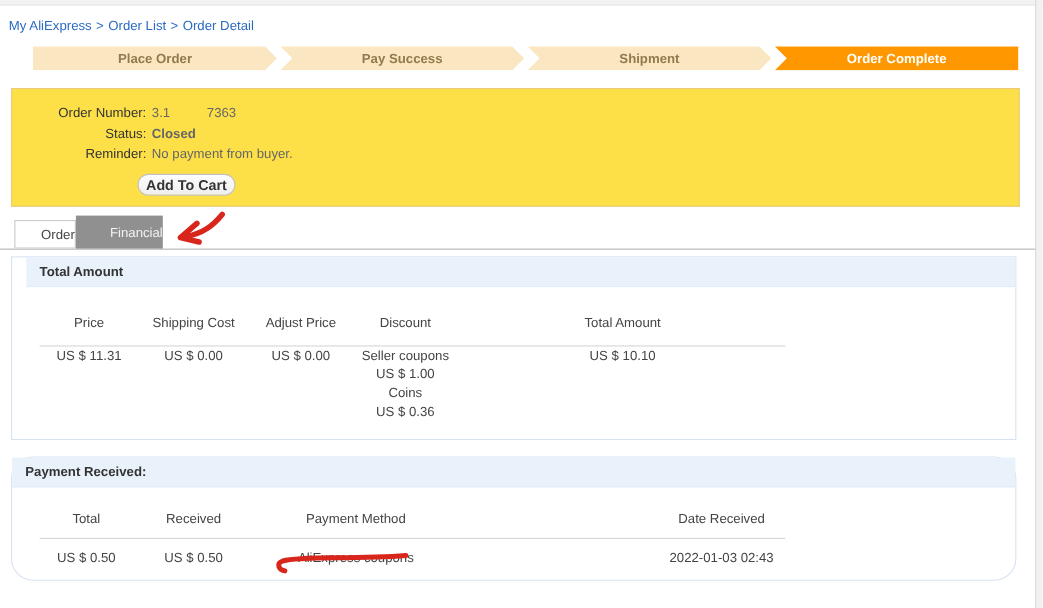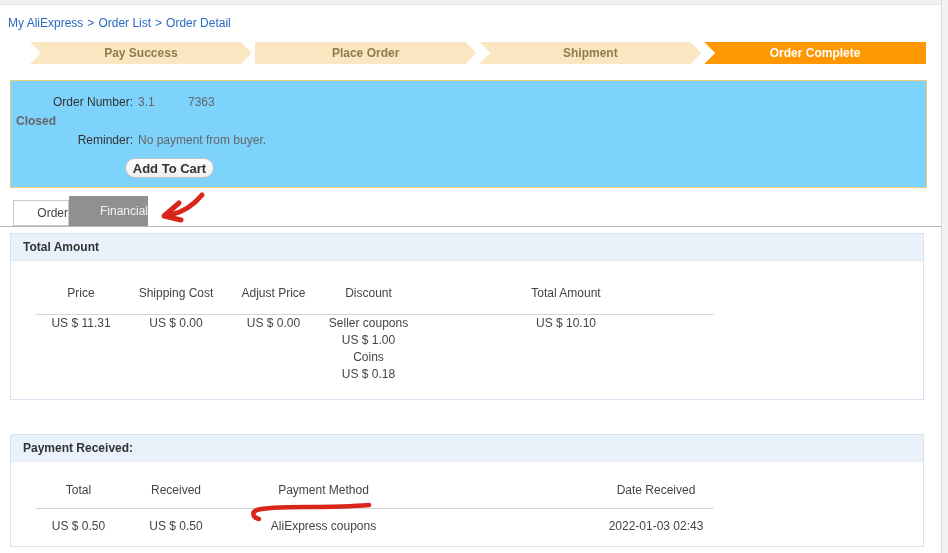--- a/index.html
+++ b/index.html
@@ -27,21 +27,21 @@
     display:flex; gap:3px; }
   .step { flex:1; height:22px; line-height:22px; text-align:center;
     font-weight:bold; font-size:12px; color:#8f7b4e; background:#fae7c2;
     clip-path:polygon(0 0, calc(100% - 11px) 0, 100% 50%, calc(100% - 11px) 100%, 0 100%); }
   .step.notched { clip-path:polygon(0 0, calc(100% - 11px) 0, 100% 50%, calc(100% - 11px) 100%, 0 100%, 11px 50%); }
   .step.active { background:#ff9800; color:#ffffff;
     clip-path:polygon(0 0, 100% 0, 100% 100%, 0 100%, 11px 50%); }
 
   
   .order-box { position:absolute; left:10px; top:80px; width:917px; height:108px;
-    background:#7dd3fc; border:1px solid #ecca7d; padding-top:13px; }
+    background:#fde047; border:1px solid #ecca7d; padding-top:13px; }
   .info-row { display:flex; height:19px; line-height:16px; }
   .info-row .lbl { width:122px; text-align:right; color:#333; }
   .info-row .val { margin-left:5px; color:#666; }
   .val-ordernum { color:#a9adb3; white-space:pre; }
   .val-status { color:#2f9e2f; font-weight:bold; }
   .val-reminder { color:#8a8a8a; }
   .add-cart-btn { position:absolute; left:114px; top:77px; width:89px; height:20px;
     background:linear-gradient(#fdfdfd,#efefef); border:1px solid #c2c2c2;
     border-radius:12px; font-weight:bold; font-size:13px; color:#333;
     font-family:"Liberation Sans", sans-serif; cursor:pointer; }
@@ -50,22 +50,22 @@
   .tab-line { position:absolute; left:0; top:226px; width:941px; height:1px; background:#b3b3b3; }
   .tab { position:absolute; text-align:right; cursor:pointer; }
   .tab-order { left:13px; top:200px; width:56px; height:26px; line-height:25px;
     background:#ffffff; border:1px solid #c9c9c9; color:#444; }
   .tab-financial { left:69px; top:196px; width:79px; height:30px; line-height:30px;
     background:#909090; color:#f2f2f2; }
   .annot-arrow { position:absolute; left:152px; top:191px; width:58px; height:34px; }
 
   
   .section-box { position:absolute; left:10px; background:#fff; border:1px solid #d7e3f0; }
-  .sec-total { top:233px; width:914px; height:167px; }
-  .sec-payment { top:434px; width:914px; height:113px; }
+  .sec-total { top:233px; width:914px; height:167px;padding-left:13px; }
+  .sec-payment { top:415px; width:914px; height:113px;border-radius:20px; }
   .sec-header { height:27px; line-height:27px; background:#e9f2fb; padding-left:12px;
     font-weight:bold; color:#333; border-bottom:1px solid #e1ecf7; }
   .cols-row { position:absolute; left:25px; display:flex; color:#444; }
   .cols-row .c { text-align:center; }
   .hdr-underline { position:absolute; left:25px; width:678px; height:1px; background:#d6d6d6; }
 
   .ta-c1{width:90px}.ta-c2{width:100px}.ta-c3{width:95px}.ta-c4{width:95px}.ta-c5{width:300px}
   .pm-c1{width:85px}.pm-c2{width:110px}.pm-c3{width:185px}.pm-c4{width:480px}
   .discount-line { line-height:17px; }
   .cell-line { line-height:16px; }
@@ -77,32 +77,33 @@
 <body>
 
 <div class="top-strip"></div>
 <div class="scrollbar-strip"></div>
 
 <div class="breadcrumb">
   <a>My AliExpress</a><span class="sep">&gt;</span><a>Order List</a><span class="sep">&gt;</span><a>Order Detail</a>
 </div>
 
 <div class="progress">
+  <div class="step">Place Order</div>
   <div class="step notched">Pay Success</div>
-  <div class="step">Place Order</div>
   <div class="step notched">Shipment</div>
   <div class="step notched active">Order Complete</div>
 </div>
 
 <div class="order-box">
   <div class="info-row">
     <span class="lbl">Order Number:</span>
     <span class="val val-ordernum">3.1          7363</span>
   </div>
   <div class="info-row">
+    <span class="lbl">Status:</span>
     <span class="val val-status">Closed</span>
   </div>
   <div class="info-row">
     <span class="lbl">Reminder:</span>
     <span class="val val-reminder">No payment from buyer.</span>
   </div>
   <button class="add-cart-btn">Add To Cart</button>
 </div>
 
 <div class="tab-line"></div>
@@ -124,21 +125,21 @@
   </div>
   <div class="hdr-underline" style="top:80px;"></div>
   <div class="cols-row" style="top:81px;">
     <div class="c ta-c1 cell-line">US $ 11.31</div>
     <div class="c ta-c2 cell-line">US $ 0.00</div>
     <div class="c ta-c3 cell-line">US $ 0.00</div>
     <div class="c ta-c4">
       <div class="discount-line">Seller coupons</div>
       <div class="discount-line">US $ 1.00</div>
       <div class="discount-line">Coins</div>
-      <div class="discount-line">US $ 0.18</div>
+      <div class="discount-line">US $ 0.36</div>
     </div>
     <div class="c ta-c5 cell-line">US $ 10.10</div>
   </div>
 </div>
 
 <div class="section-box sec-payment">
   <div class="sec-header">Payment Received:</div>
   <div class="cols-row" style="top:48px;">
     <div class="c pm-c1">Total</div>
     <div class="c pm-c2">Received</div>

